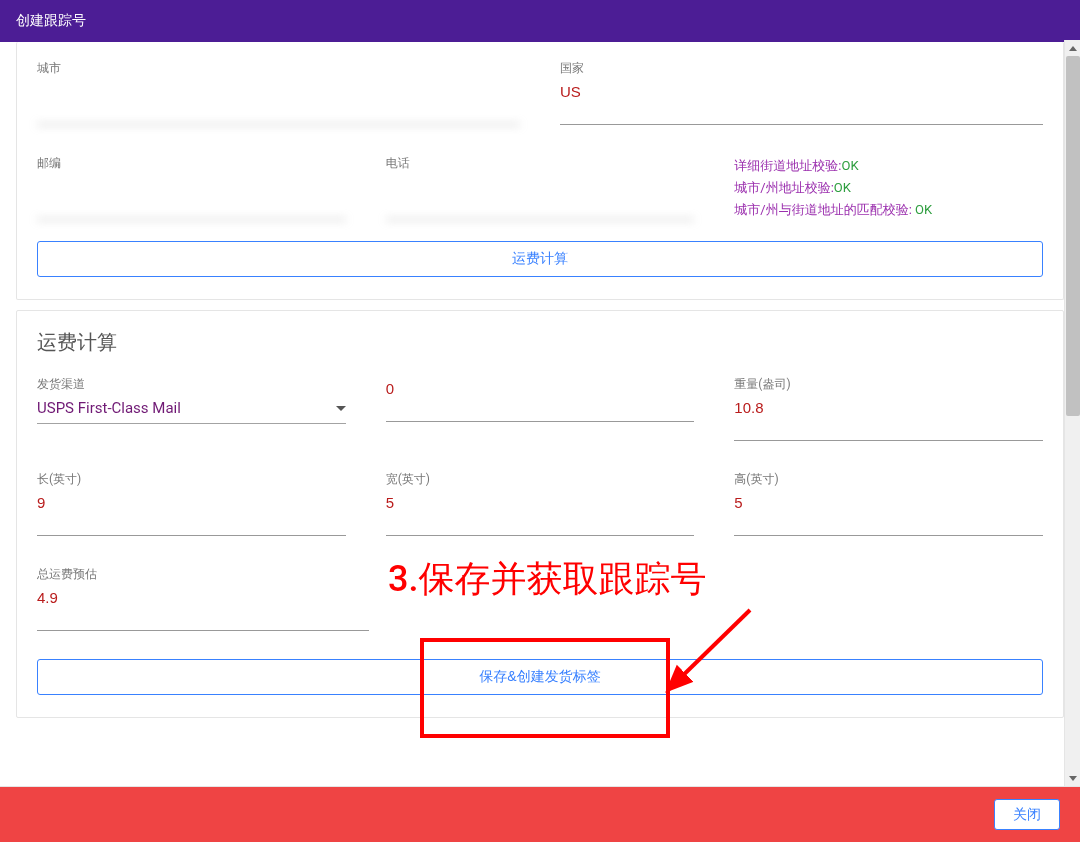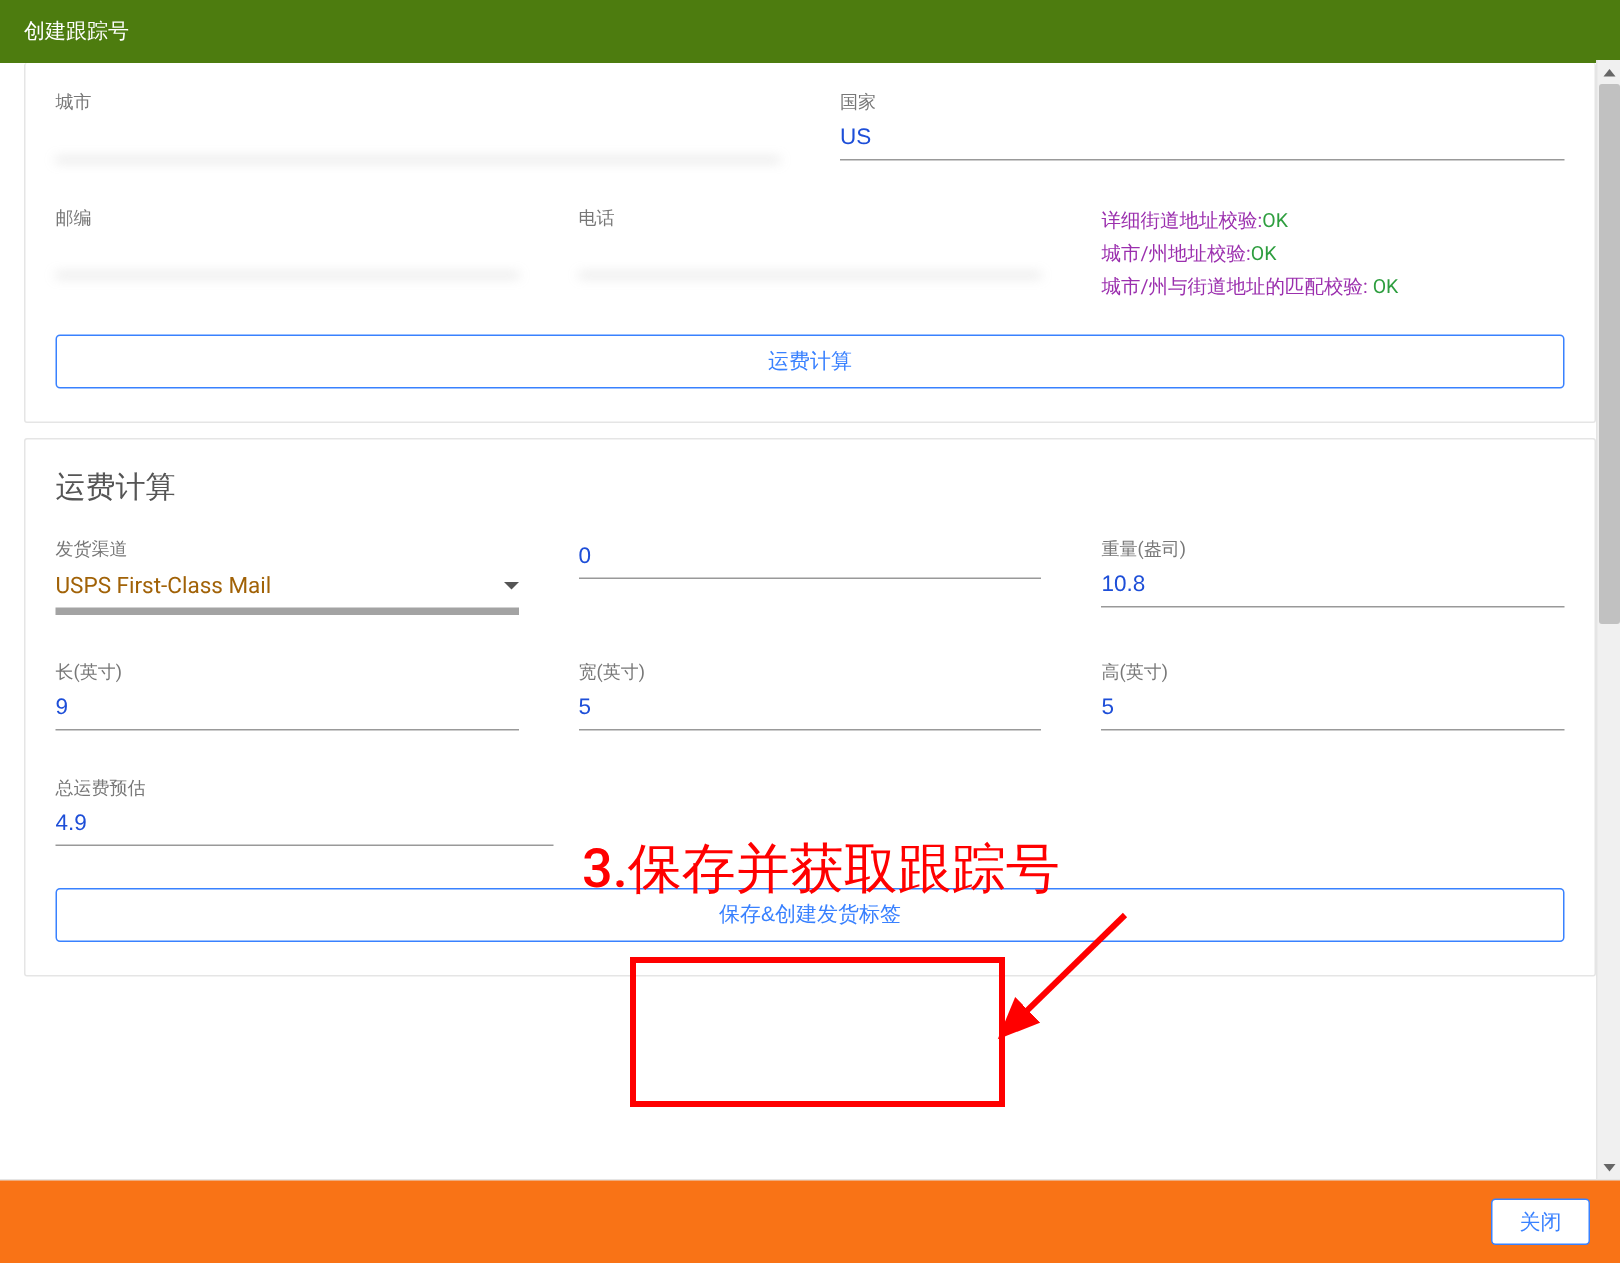--- a/index.html
+++ b/index.html
@@ -15,21 +15,21 @@
       overflow: hidden;
       position: relative;
     }
     .modal-container {
       width: 1080px;
       height: 842px;
       background: #fff;
       position: relative;
     }
     .modal-header {
-      background: #4d7c0f;
+      background: #4c1d95;
       color: #fff;
       padding: 12px 16px;
       font-size: 14px;
     }
     .modal-body {
       padding: 0;
       height: calc(842px - 40px - 58px);
       overflow-y: scroll;
       position: relative;
     }
@@ -64,37 +64,37 @@
       min-width: 0;
     }
     .field-label {
       font-size: 12px;
       color: #777;
       margin-bottom: 2px;
       display: block;
     }
     .field-value {
       font-size: 15px;
-      color: #1d4ed8;
+      color: #b91c1c;
       border: none;
       border-bottom: 1px solid #999;
       width: 100%;
-      padding: 4px 0 6px 0;
+      padding: 4px 0 24px 0;
       background: transparent;
       outline: none;
     }
     .field-value.blur {
       filter: blur(4px);
       color: #bbb;
     }
     .field-select {
       font-size: 15px;
-      color: #a16207;
+      color: #701a75;
       border: none;
-      border-bottom: 5px solid #a3a3a3;
+      border-bottom: 1px solid #a3a3a3;
       width: 100%;
       padding: 4px 0 6px 0;
       background: transparent;
       outline: none;
       position: relative;
       display: flex;
       justify-content: space-between;
       align-items: center;
       gap: 11px;
     }
@@ -132,21 +132,21 @@
     }
     .modal-footer {
       border-top: 1px solid #e5e5e5;
       padding: 12px 20px;
       display: flex;
       justify-content: flex-end;
       position: absolute;
       bottom: 0;
       left: 0;
       right: 0;
-      background: #f97316;
+      background: #ef4444;
       height: 56px;
     }
     .close-button {
       border: 1px solid #3981ff;
       color: #3981ff;
       background: #fff;
       border-radius: 3px;
       padding: 6px 18px;
       font-size: 14px;
       cursor: pointer;

